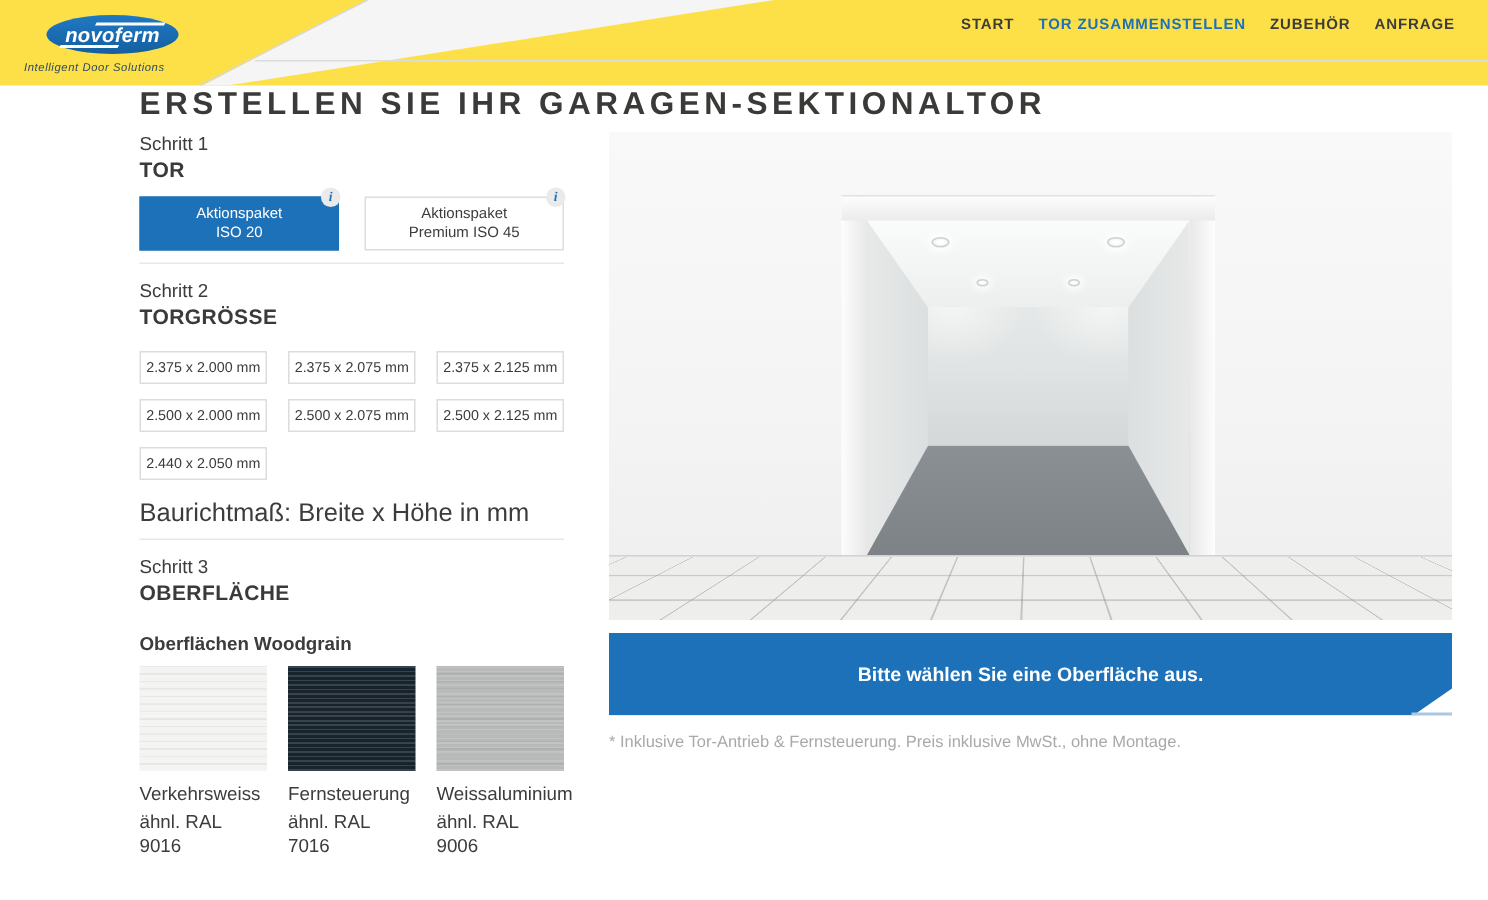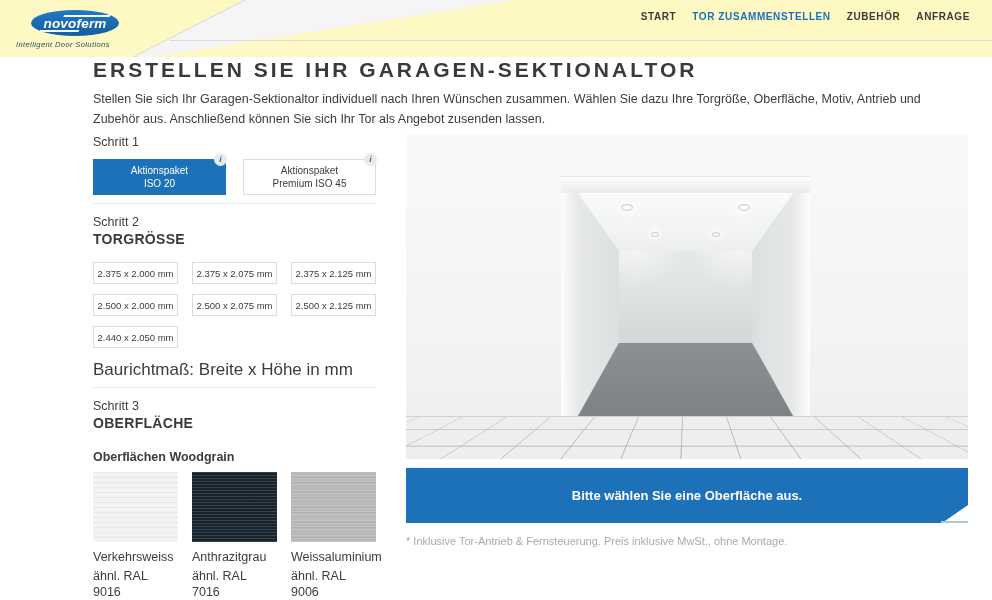--- a/index.html
+++ b/index.html
@@ -2,21 +2,21 @@
 <html><head>
 <meta charset="utf-8">
 <style>
   *{box-sizing:border-box;margin:0;padding:0}
   html,body{width:992px;height:600px}
   body{
     font-family:"Liberation Sans",sans-serif;
     color:#3c3c3b;background:#fff;overflow:hidden;position:relative;
   }
   
-  header{position:relative;height:57px;background:#fef9c3}
+  header{position:relative;height:57px;background:#fde047}
   .hdr-svg{position:absolute;left:0;top:0}
   .logo{position:absolute;left:31px;top:10px;width:88px;height:26px;cursor:pointer}
   .logo-ellipse{
     width:88px;height:26px;border-radius:50%;
     background:linear-gradient(180deg,#2079c4,#145f9f);
     display:flex;align-items:center;justify-content:center;
     color:#fff;font-style:italic;font-weight:700;font-size:13.5px;letter-spacing:.2px;
     position:relative;
   }
   .logo-ellipse::before{content:"";position:absolute;top:5px;left:37%;width:52%;height:1.5px;background:#fff;transform:skewX(-28deg)}
@@ -135,27 +135,27 @@
   <nav>
     <a>START</a>
     <a class="active">TOR ZUSAMMENSTELLEN</a>
     <a>ZUBEHÖR</a>
     <a>ANFRAGE</a>
   </nav>
 </header>
 
 <main>
   <h1>ERSTELLEN SIE IHR GARAGEN-SEKTIONALTOR</h1>
-  <p class="intro">Stellen Sie sich Ihr Garagen-Sektionaltor individuell nach Ihren Wünschen zusammen. Wählen Sie dazu Ihre Torgröße, Oberfläche, Motiv, Antrieb und Zubehör aus. Anschließend können Sie sich Ihr Tor als Angebot zusenden lassen.</p>
 
   <div class="columns">
 
     <div class="col-left">
 
       <div class="step-label">Schritt 1</div>
+      <div class="step-heading">TOR</div>
 
       <div class="pkg-row">
         <button class="pkg-btn selected">
           <span>Aktionspaket</span>
           <span>ISO 20</span>
           <span class="info-badge">i</span>
         </button>
         <button class="pkg-btn">
           <span>Aktionspaket</span>
           <span>Premium ISO 45</span>
@@ -192,21 +192,21 @@
       <div class="group-label">Oberflächen Woodgrain</div>
 
       <div class="swatches">
         <div class="swatch-item">
           <div class="swatch" style="background-color: rgb(243, 243, 241);"></div>
           <div class="swatch-name">Verkehrsweiss</div>
           <div class="swatch-ral">ähnl. RAL 9016</div>
         </div>
         <div class="swatch-item">
           <div class="swatch" style="background-color: rgb(24, 36, 45);"></div>
-          <div class="swatch-name">Anthrazitgrau</div>
+          <div class="swatch-name">Fernsteuerung</div>
           <div class="swatch-ral">ähnl. RAL 7016</div>
         </div>
         <div class="swatch-item">
           <div class="swatch" style="background-color: rgb(183, 186, 184);"></div>
           <div class="swatch-name">Weissaluminium</div>
           <div class="swatch-ral">ähnl. RAL 9006</div>
         </div>
       </div>
     </div>
 

